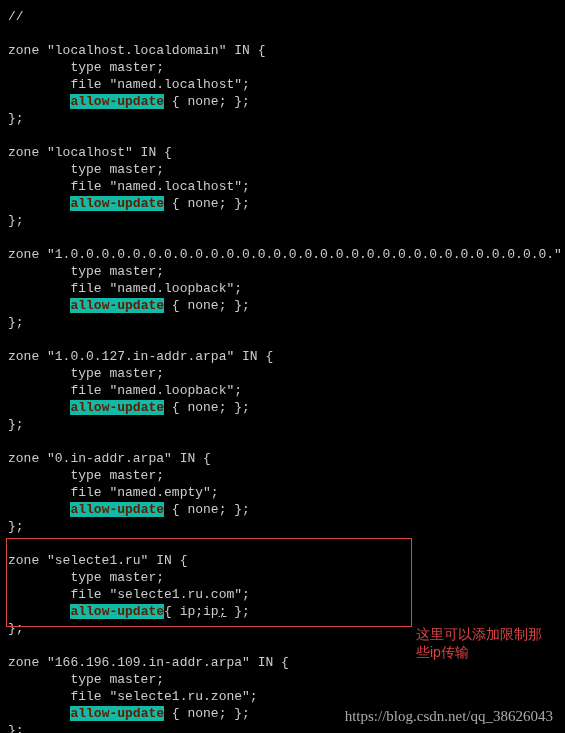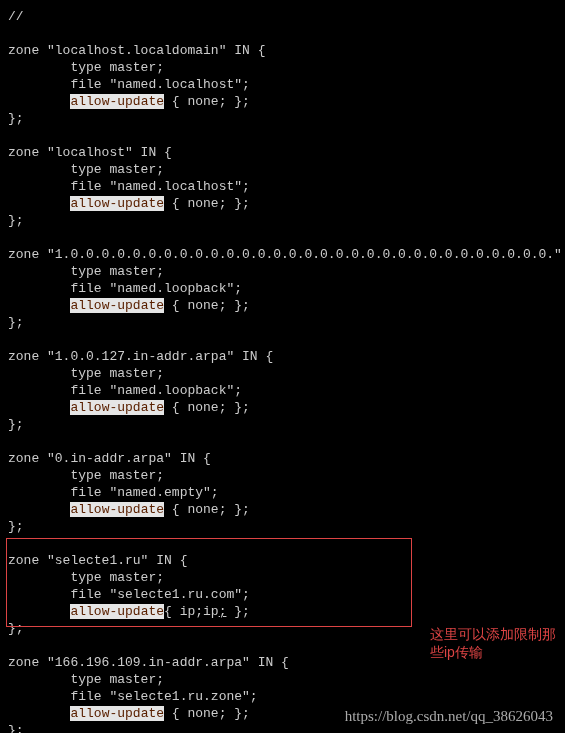--- a/index.html
+++ b/index.html
@@ -14,23 +14,23 @@
       overflow: hidden;
       padding-top: 8px;
     }
     .terminal {
       white-space: pre;
       line-height: 17px;
       padding-left: 8px;
     }
     .plain { color: #ccc; }
     .hl {
-      background: #e5e5e5;
+      background: #14b8a6;
       color: #5a2000;
-      font-weight: normal;
+      font-weight: bold;
     }
     .annotation-box {
       position: absolute;
       border: 1px solid #d44;
       pointer-events: none;
     }
     .annotation-text {
       position: absolute;
       color: #d44;
       font-family: "SimSun","Microsoft YaHei", sans-serif;
@@ -93,15 +93,15 @@
 
 <span class="plain">zone "166.196.109.in-addr.arpa" IN {</span>
 <span class="plain">        type master;</span>
 <span class="plain">        file "selecte1.ru.zone";</span>
 <span class="plain">        </span><span class="hl">allow-update</span><span class="plain"> { none; };</span>
 <span class="plain">};</span>
 </div>
 
 <div class="annotation-box" id="anno-box" style="left: 6px; top: 538px; width: 406px; height: 89px;"></div>
 
-<div class="annotation-text" id="anno-text" style="left: 430px; top: 625px;">这里可以添加限制那<br>些ip传输</div>
+<div class="annotation-text" id="anno-text" style="left: 416px; top: 625px;">这里可以添加限制那<br>些ip传输</div>
 
 <div class="watermark">https://blog.csdn.net/qq_38626043</div>
 
 </body></html>

